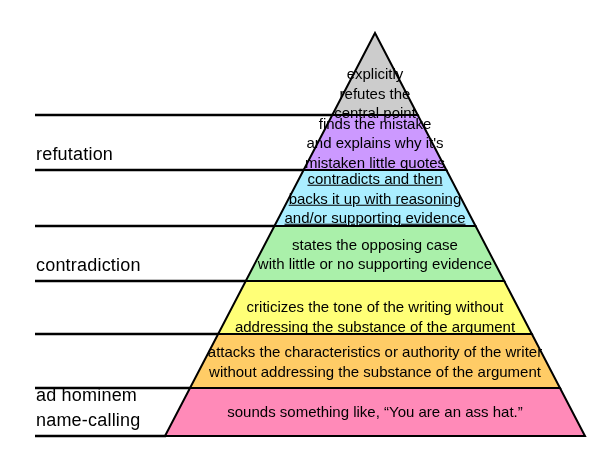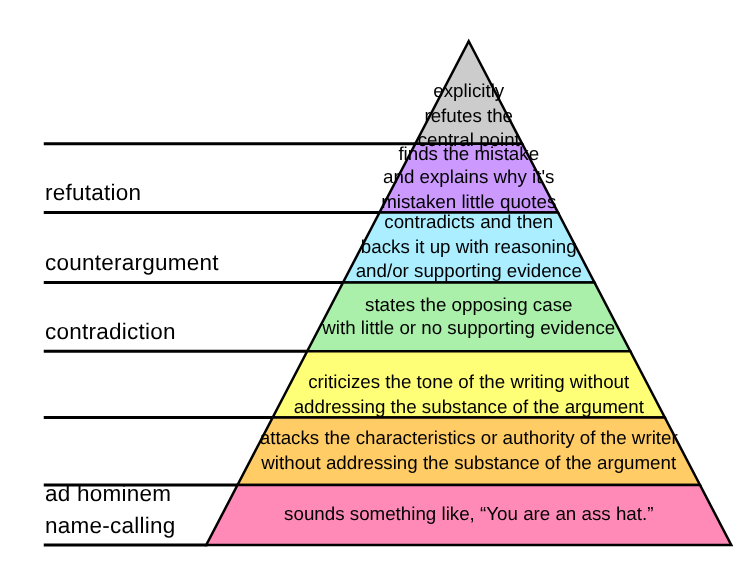--- a/index.html
+++ b/index.html
@@ -56,33 +56,32 @@
       <line x1="35" y1="281" x2="246.76923076923077" y2="281" stroke="#000000" stroke-width="2.5"></line>
       <polygon points="245.76923076923077,281 504.2307692307692,281 531.848635235732,334 218.15136476426798,334" fill="#ffff77" stroke="#000000" stroke-width="2"></polygon>
       <line x1="35" y1="334" x2="219.15136476426798" y2="334" stroke="#000000" stroke-width="2.5"></line>
       <polygon points="218.15136476426798,334 531.848635235732,334 559.9875930521092,388 190.0124069478908,388" fill="#ffcc66" stroke="#000000" stroke-width="2"></polygon>
       <line x1="35" y1="388" x2="191.0124069478908" y2="388" stroke="#000000" stroke-width="2.5"></line>
       <polygon points="190.0124069478908,388 559.9875930521092,388 585,436 165,436" fill="#ff8ab8" stroke="#000000" stroke-width="2"></polygon>
       <line x1="35" y1="436" x2="166" y2="436" stroke="#000000" stroke-width="2.5"></line>
     </svg>
   <div class="layer" id="labels-layer">
       <div class="level-label" style="top: 144px;">refutation</div>
-      <div class="level-label" style="top: 200px;">counterargument</div>
       <div class="level-label" style="top: 255px;">contradiction</div>
       <div class="level-label" style="top: 362px; margin-top: 23px;">ad hominem</div>
       <div class="level-label" style="top: 410px;">name-calling</div>
     </div>
   <div class="layer" id="descriptions-layer">
       <div class="level-desc" style="top: 93px;">explicitly
 refutes the
 central point</div>
       <div class="level-desc" style="top: 142.5px;">finds the mistake
 and explains why it's
 mistaken little quotes</div>
-      <div class="level-desc" style="top: 198px;">contradicts and then
+      <div class="level-desc" style="top: 198px; text-decoration: underline;">contradicts and then
 backs it up with reasoning
 and/or supporting evidence</div>
       <div class="level-desc" style="top: 253.5px;">states the opposing case
 with little or no supporting evidence</div>
       <div class="level-desc" style="top: 316px;">criticizes the tone of the writing without
 addressing the substance of the argument</div>
       <div class="level-desc" style="top: 361px;">attacks the characteristics or authority of the writer
 without addressing the substance of the argument</div>
       <div class="level-desc" style="top: 412px; text-align: center;">sounds something like, “You are an ass hat.”</div>
     </div>

